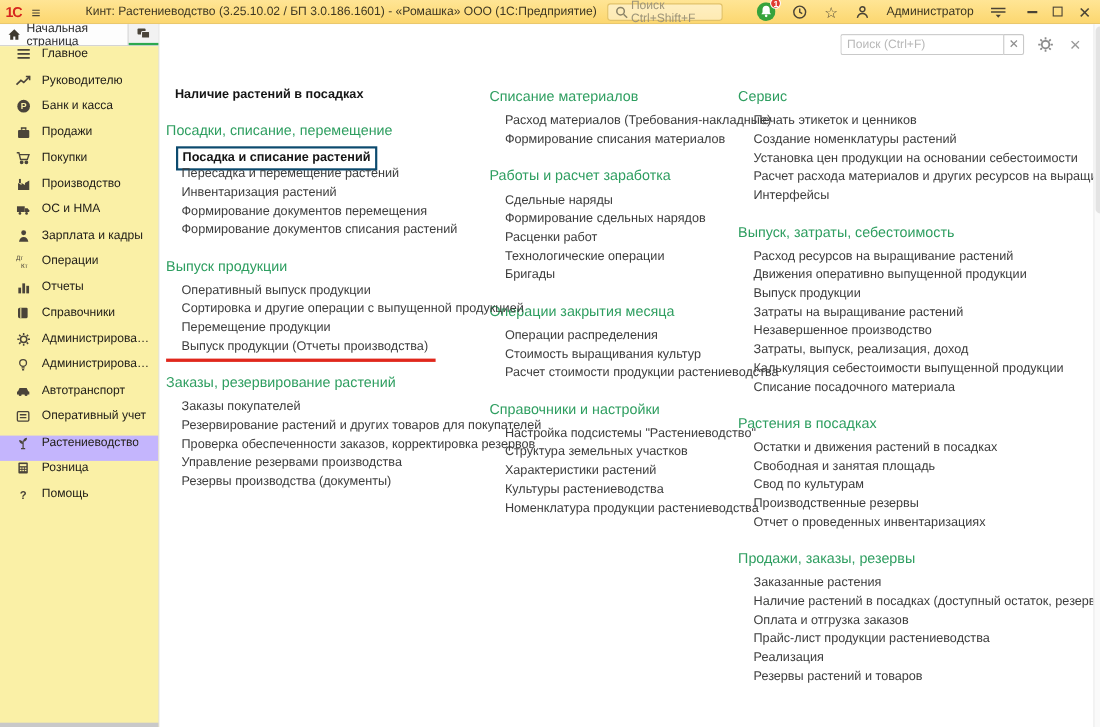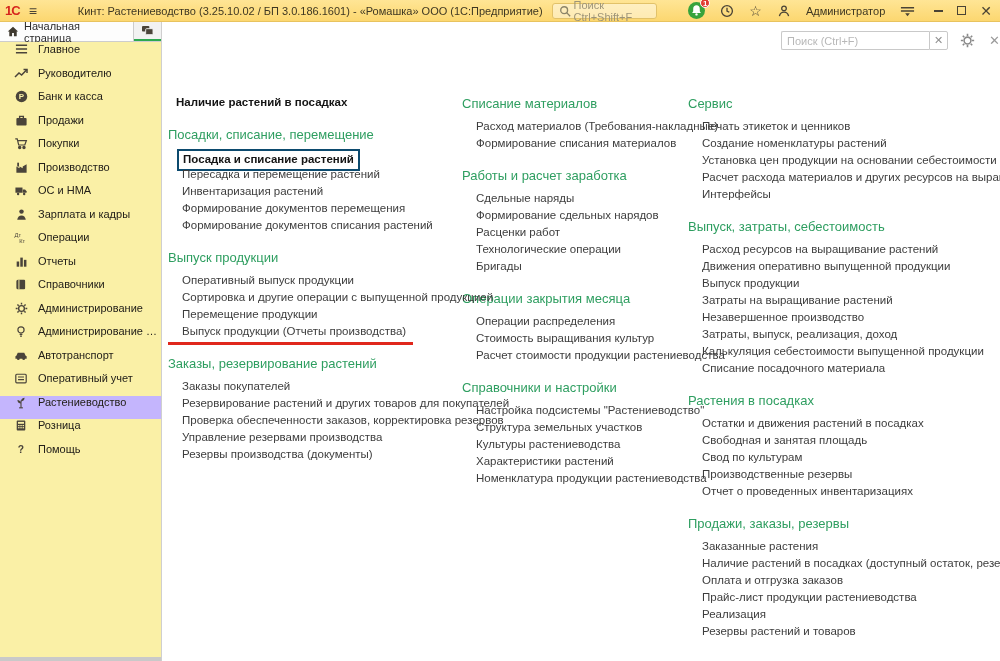--- a/index.html
+++ b/index.html
@@ -31,21 +31,21 @@
   .tbi{ display:inline-flex; align-items:center; justify-content:center; color:#4a4335; cursor:pointer; }
   .star-glyph{ font-size:14px; line-height:1; }
   .tb-user{ font-size:11px; color:#3e3722; cursor:pointer; }
   .win-btns{ display:flex; align-items:center; gap:14px; margin-left:10px; }
   .btn-min{ width:9px; height:2px; background:#4a4335; display:inline-block; }
   .btn-max{ width:9px; height:9px; border:1.4px solid #4a4335; display:inline-block; }
   .btn-close{ font-size:14px; color:#4a4335; line-height:1; }
 
   
   .app-body{ display:flex; height:639px; }
-  .left-panel{ width:162px; display:flex; flex-direction:column; border-right:1px solid #cfcfcf; position:relative; }
+  .left-panel{ width:145px; display:flex; flex-direction:column; border-right:1px solid #cfcfcf; position:relative; }
   .left-panel::after{ content:""; position:absolute; left:0; right:0; bottom:0; height:4px; background:#c9c9c9; }
 
   .tab-row{ height:20px; display:flex; background:#efefef; border-bottom:1px solid #cdcdcd; }
   .home-tab{
     flex:1; background:#fdfdfd; display:flex; align-items:center; gap:5px;
     padding:0 4px 0 7px; font-size:11px; color:#2c2c2c; border-right:1px solid #cccccc; cursor:pointer;
   }
   .chat-tab{
     width:27px; display:flex; align-items:center; justify-content:center;
     background:#f2f2f2; border-bottom:2px solid #2ca84f; cursor:pointer;
@@ -71,21 +71,21 @@
     display:flex; align-items:center; justify-content:center; font-size:11px; color:#8f8f8f; cursor:pointer; }
   .c-gear{ margin-left:12px; cursor:pointer; display:flex; }
   .c-close{ margin-left:14px; font-size:13px; color:#9a9a9a; cursor:pointer; line-height:1; }
 
   
   .scrollbar{ position:absolute; top:0; right:0; bottom:0; width:11px; background:#fafafa; border-left:1px solid #ebebeb; }
   .scroll-thumb{ position:absolute; top:2px; left:1px; right:1px; height:170px; background:#e3e3e3; border-radius:4px; }
 
   
   .menu{ display:flex; padding:56px 20px 0 6px; align-items:flex-start; }
-  .menu-col{ display:flex; flex-direction:column;margin-top:16px; }
+  .menu-col{ display:flex; flex-direction:column; }
   .col-1{ width:294px; }
   .col-2{ width:226px; }
   .col-3{ width:314px; }
   .menu-h{ height:20px; line-height:20px; margin:14px 0 4px 0; font-size:13px; color:#2e9e60; white-space:nowrap; }
   .menu-section:first-child .menu-h{ margin-top:0; }
   .menu-item{ height:17px; line-height:17px; font-size:11.5px; color:#3d3d3d; padding-left:14px; white-space:nowrap; cursor:pointer; }
   .menu-item span{ position:relative; display:inline-block; }
   .menu-item.bold{ font-weight:bold; color:#141414; }
   .menu-item.top-link{ padding-left:8px; }
   .menu-item.boxed span{ border:2px solid #0c4a6e; padding:0 4px 1px 4px; margin-left:-5px; background:#fff; }
@@ -419,22 +419,22 @@
           <div class="menu-section">
             <div class="menu-h">Операции закрытия месяца</div>
             <div class="menu-item"><span>Операции распределения</span></div>
             <div class="menu-item"><span>Стоимость выращивания культур</span></div>
             <div class="menu-item"><span>Расчет стоимости продукции растениеводства</span></div>
           </div>
           <div class="menu-section">
             <div class="menu-h">Справочники и настройки</div>
             <div class="menu-item"><span>Настройка подсистемы "Растениеводство"</span></div>
             <div class="menu-item"><span>Структура земельных участков</span></div>
+            <div class="menu-item"><span>Характеристики растений</span></div>
             <div class="menu-item"><span>Культуры растениеводства</span></div>
-            <div class="menu-item"><span>Характеристики растений</span></div>
             <div class="menu-item"><span>Номенклатура продукции растениеводства</span></div>
           </div>
         </div>
         <div class="menu-col col-3">
           <div class="menu-section">
             <div class="menu-h">Сервис</div>
             <div class="menu-item"><span>Печать этикеток и ценников</span></div>
             <div class="menu-item"><span>Создание номенклатуры растений</span></div>
             <div class="menu-item"><span>Установка цен продукции на основании себестоимости</span></div>
             <div class="menu-item"><span>Расчет расхода материалов и других ресурсов на выращивание растений</span></div>

